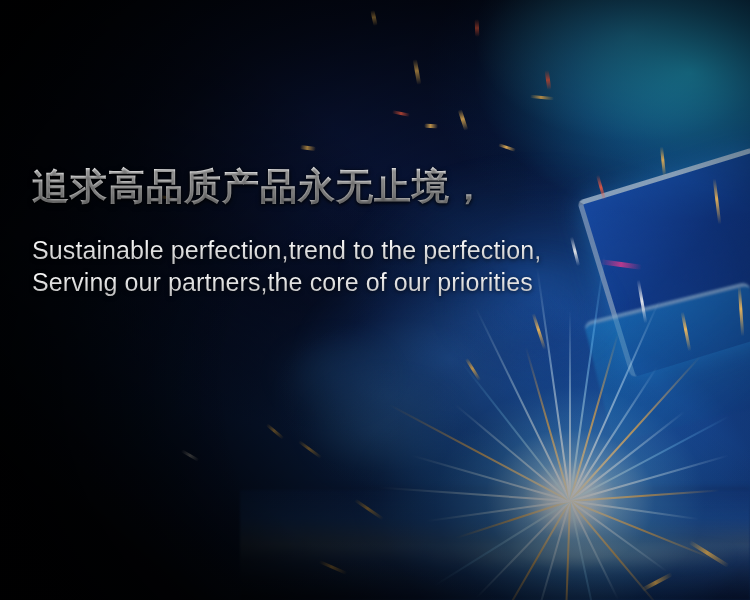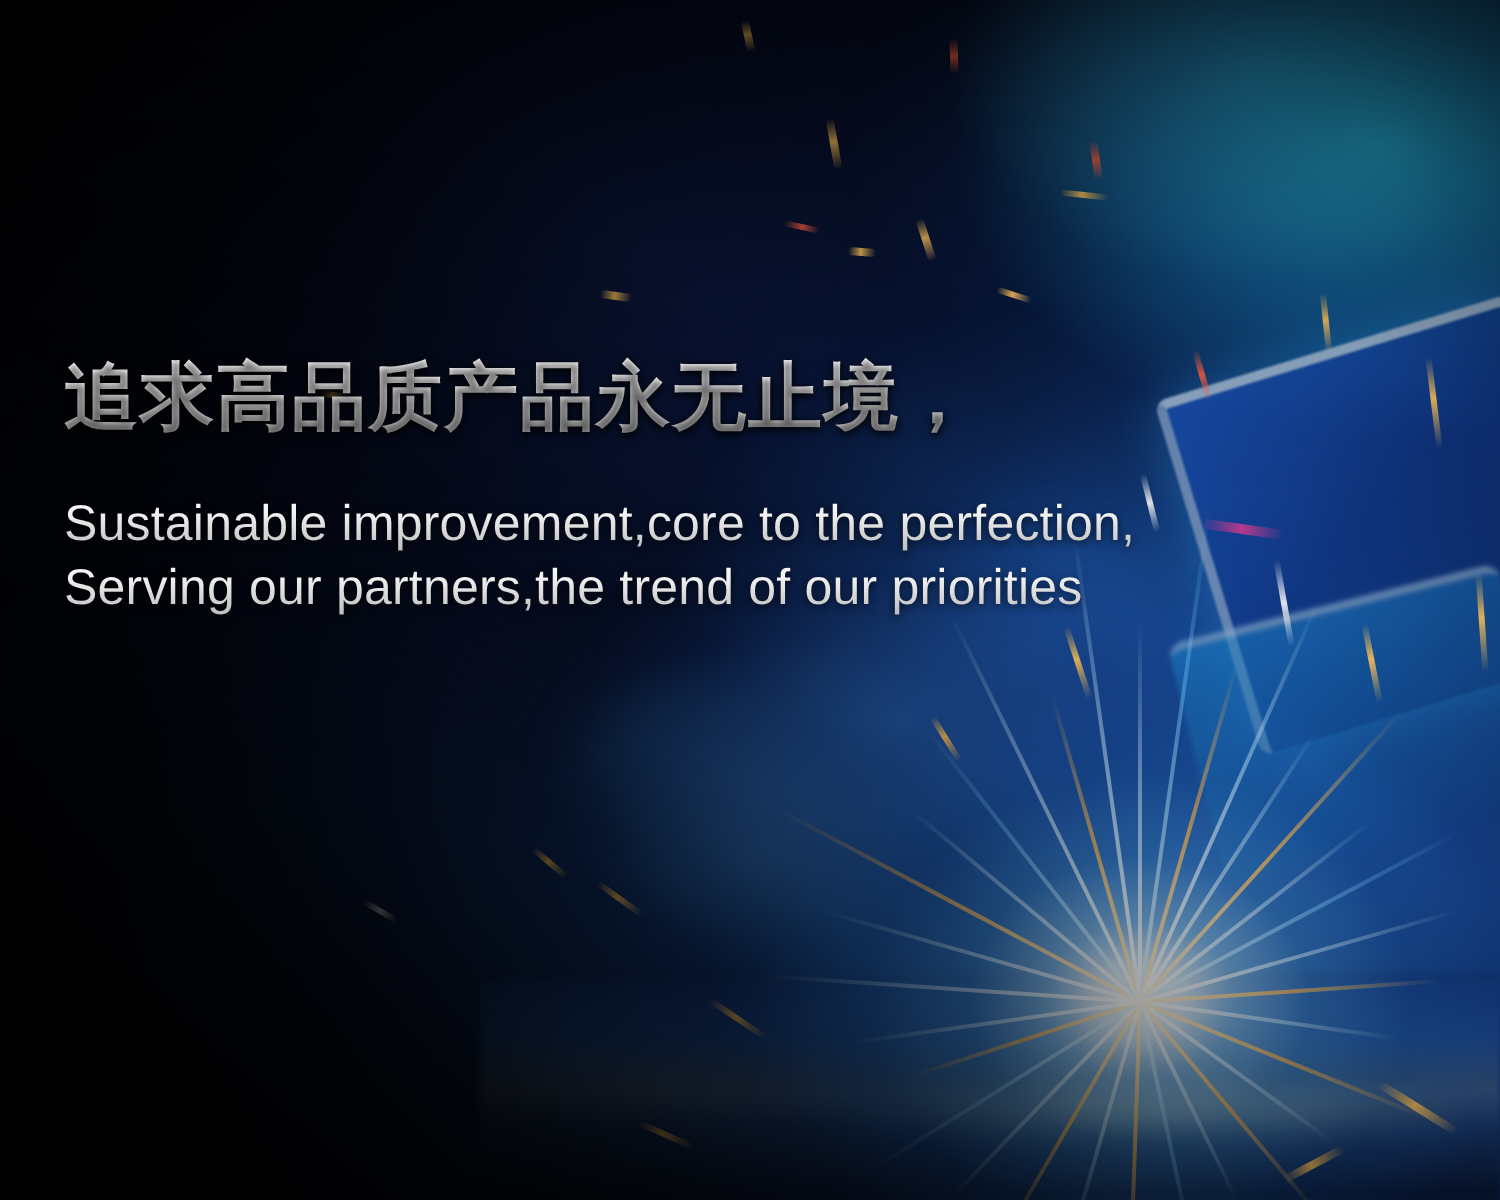--- a/index.html
+++ b/index.html
@@ -160,21 +160,21 @@
   .smoke {
     position: absolute;
     border-radius: 50%;
     filter: blur(9px);
   }
 
   
   .text-block {
     position: absolute;
     left: 32px;
-    top: 172px;
+    top: 160px;
     width: 690px;
   }
   .cn-line {
     font-size: 37px;
     font-weight: 700;
     line-height: 54px;
     letter-spacing: 1px;
     white-space: nowrap;
     background: linear-gradient(to bottom, #ffffff 0%, #fbfbfb 28%, #d9d9d9 58%, #a9a9a9 88%, #9a9a9a 100%);
     -webkit-background-clip: text;
@@ -282,18 +282,18 @@
   <div class="spark o" style="left:318px;top:566px;width:30px;height:3px;transform:rotate(24deg);"></div>
   <div class="spark o" style="left:686px;top:552px;width:46px;height:4px;transform:rotate(32deg);"></div>
   <div class="spark o" style="left:640px;top:580px;width:34px;height:4px;transform:rotate(-28deg);"></div>
   <div class="spark w" style="left:180px;top:454px;width:20px;height:3px;transform:rotate(30deg);"></div>
 
   <div class="bg-layer bg-vignette"></div>
 
   <div class="text-block">
     <div class="cn-line">追求高品质产品永无止境，</div>
     <div class="en-wrap">
-      <div class="en-line">Sustainable improvement,core to the perfection,</div>
-      <div class="en-line">Serving our partners,the trend of our priorities</div>
+      <div class="en-line">Sustainable perfection,trend to the perfection,</div>
+      <div class="en-line">Serving our partners,the core of our priorities</div>
     </div>
   </div>
 
 </div>
 
 </body></html>

